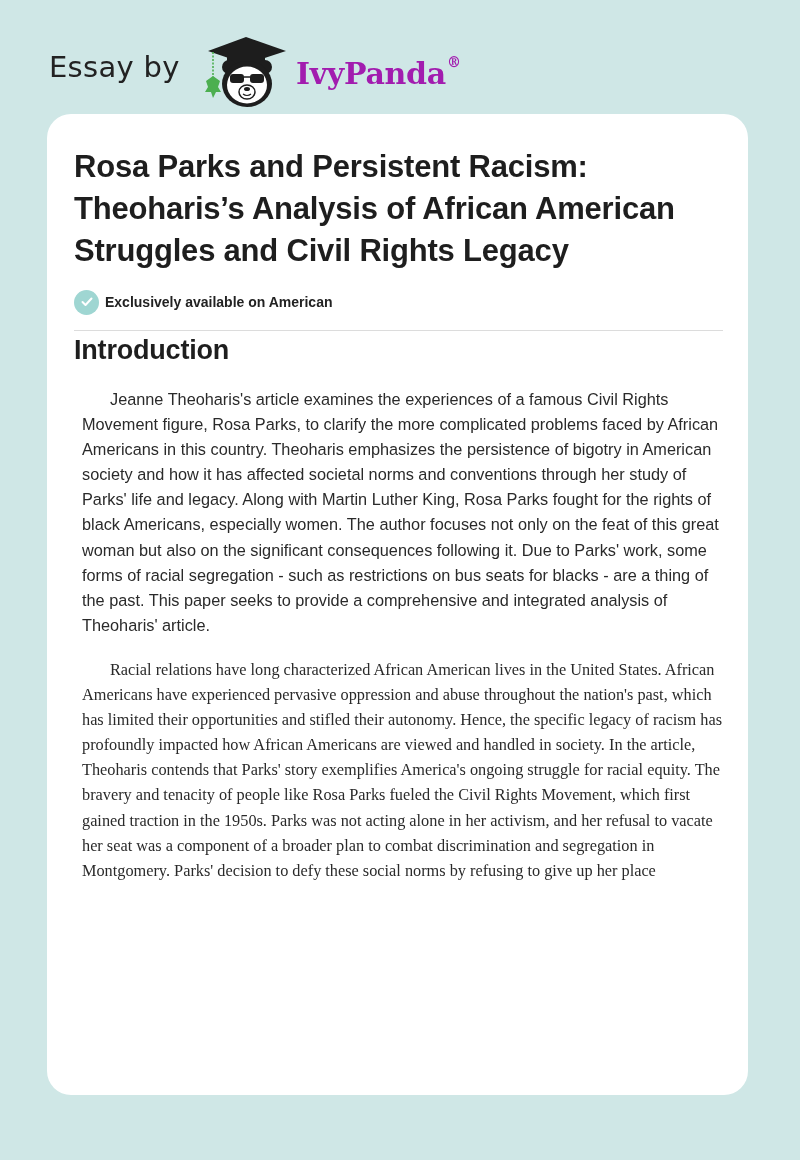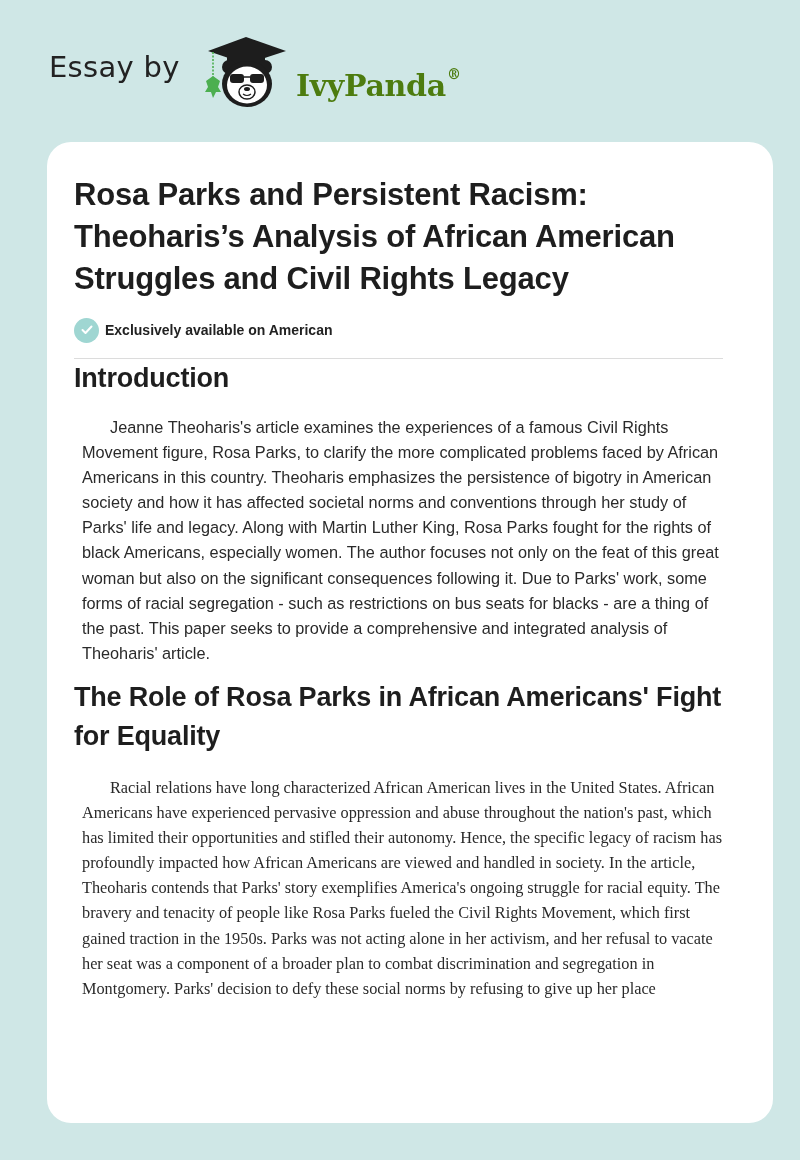--- a/index.html
+++ b/index.html
@@ -34,44 +34,43 @@
     .logo-icon {
       position: absolute;
       left: 200px;
       top: 34px;
       width: 92px;
       height: 76px;
     }
     .brand {
       position: absolute;
       left: 296px;
-      top: 68px;
+      top: 56px;
       font-family: "DejaVu Serif", serif;
       font-weight: bold;
       font-size: 30px;
-      color: #4d7c0f;
+      color: #a21caf;
       letter-spacing: -0.3px;
     }
     .brand sup {
       font-size: 14px;
       vertical-align: top;
       position: relative;
       top: -2px;
       margin-left: 1px;
     }
     .card {
       position: absolute;
       left: 47px;
-      top: 142px;
+      top: 114px;
       width: 701px;
       height: 981px;
       background: #ffffff;
       border-radius: 24px;
       overflow: hidden;
-      padding-left: 25px;
     }
     .card-inner {
       position: absolute;
       left: 27px;
       top: 0;
       width: 650px;
     }
     .title {
       margin: 32px 0 0 0;
       font-family: "Liberation Sans", sans-serif;
@@ -183,16 +182,15 @@
         </svg>
       </span>
       <span class="exclusive-text">Exclusively available on American</span>
     </div>
 
     <div class="divider"></div>
 
     <h2 class="section-heading h-intro">Introduction</h2>
     <p class="para p-intro">Jeanne Theoharis's article examines the experiences of a famous Civil Rights Movement figure, Rosa Parks, to clarify the more complicated problems faced by African Americans in this country. Theoharis emphasizes the persistence of bigotry in American society and how it has affected societal norms and conventions through her study of Parks' life and legacy. Along with Martin Luther King, Rosa Parks fought for the rights of black Americans, especially women.  The author focuses not only on the feat of this great woman but also on the significant consequences following it. Due to Parks' work, some forms of racial segregation - such as restrictions on bus seats for blacks - are a thing of the past. This paper seeks to provide a comprehensive and integrated analysis of Theoharis' article.</p>
 
-    <h2 class="section-heading h-role">The Role of Rosa Parks in African Americans' Fight for Equality</h2>
     <p class="para p-role">Racial relations have long characterized African American lives in the United States. African Americans have experienced pervasive oppression and abuse throughout the nation's past, which has limited their opportunities and stifled their autonomy. Hence, the specific legacy of racism has profoundly impacted how African Americans are viewed and handled in society. In the article, Theoharis contends that Parks' story exemplifies America's ongoing struggle for racial equity. The bravery and tenacity of people like Rosa Parks fueled the Civil Rights Movement, which first gained traction in the 1950s. Parks was not acting alone in her activism, and her refusal to vacate her seat was a component of a broader plan to combat discrimination and segregation in Montgomery. Parks' decision to defy these social norms by refusing to give up her place</p>
   </div>
 </div>
 
 </body></html>

